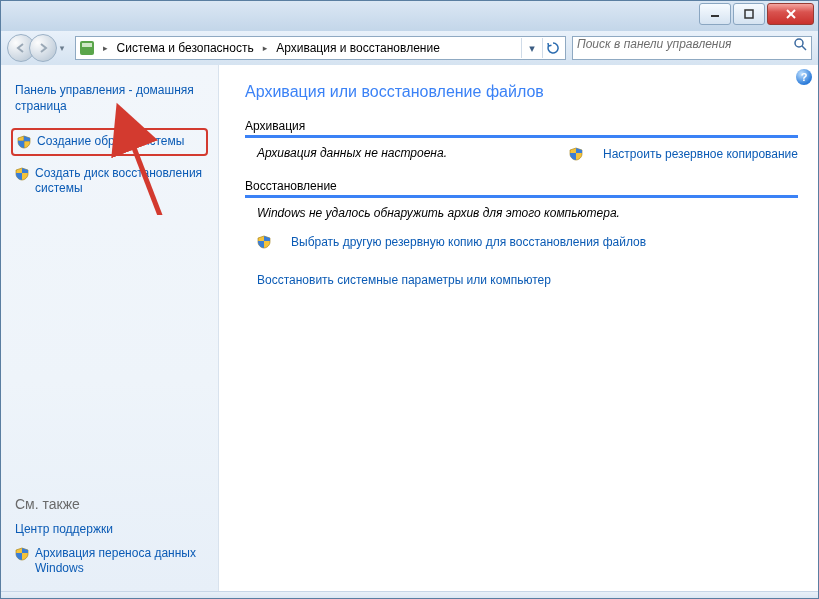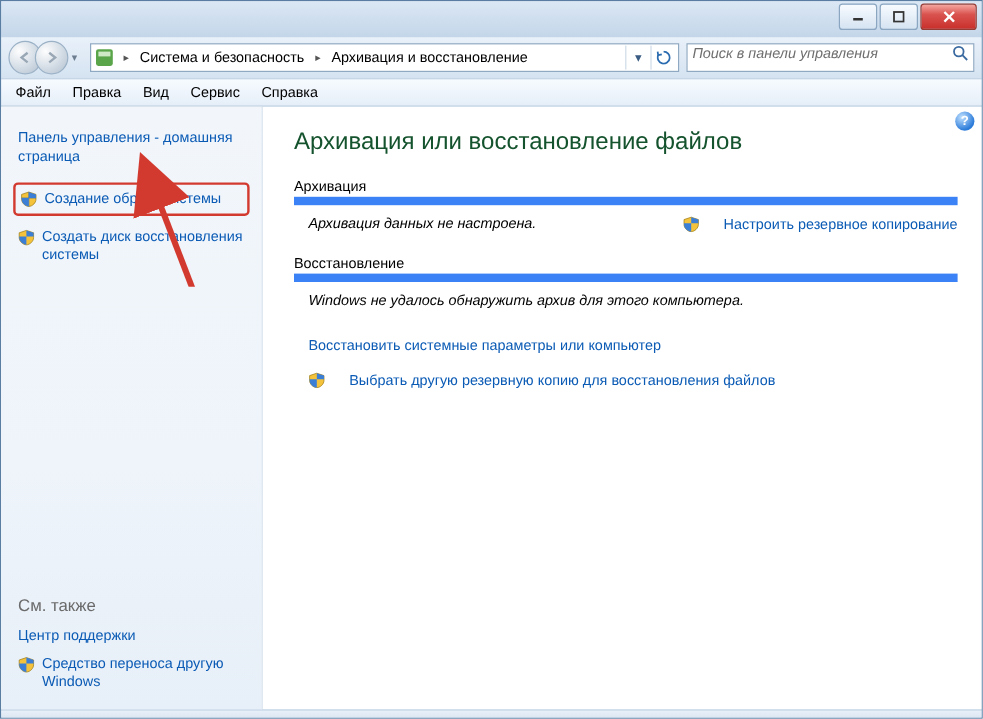--- a/index.html
+++ b/index.html
@@ -207,30 +207,30 @@
     margin-top: 1px;
   }
 
   .mainpane {
     flex: 1;
     padding: 18px 20px 10px 26px;
     position: relative;
     box-sizing: border-box;
   }
   .page-title {
-    color: #14532d;
-    font-size: 20px;
+    color: #3b82f6;
+    font-size: 16px;
     font-weight: normal;
     margin: 0 0 18px 0;
   }
   .section-head {
     font-size: 12px;
     color: #000;
     padding-bottom: 2px;
-    border-bottom: 7px solid #3b82f6;
+    border-bottom: 3px solid #3b82f6;
     margin-bottom: 8px;
   }
   .section-row {
     display: flex;
     justify-content: space-between;
     align-items: flex-start;
     margin-bottom: 18px;
     padding-left: 12px;
   }
   .plain-text { color: #000; font-style: italic; }
@@ -341,27 +341,20 @@
       <span>Поиск в панели управления</span>
       <span class="sicon">
         <svg width="14" height="14">
             <circle cx="6" cy="6" r="4" fill="none" stroke="#3b6aa0" stroke-width="1.5"></circle>
             <line x1="9" y1="9" x2="13" y2="13" stroke="#3b6aa0" stroke-width="1.5"></line>
           </svg>
       </span>
     </div>
   </div>
 
-  <div class="menubar">
-    <div class="menuitem">Файл</div>
-    <div class="menuitem">Правка</div>
-    <div class="menuitem">Вид</div>
-    <div class="menuitem">Сервис</div>
-    <div class="menuitem">Справка</div>
-  </div>
 
   <div class="body" style="position:relative;">
 
     <div class="sidepane">
       <div class="side-link plain">
         <span>Панель управления - домашняя страница</span>
       </div>
       <div style="height:10px"></div>
       <div class="side-link highlight">
         <svg class="shield" viewBox="0 0 14 14">
@@ -388,21 +381,21 @@
       <div class="side-sub">См. также</div>
       <div class="side-link plain">
         <span>Центр поддержки</span>
       </div>
       <div class="side-link">
         <svg class="shield" viewBox="0 0 14 14">
           <path d="M7 1 L13 3 V7 C13 10 10 13 7 13 C4 13 1 10 1 7 V3 Z" fill="#f5c33b" stroke="#9c7a12" stroke-width="0.6"></path>
           <path d="M7 1 L13 3 V6 H7 Z" fill="#3b7ed6"></path>
           <path d="M1 6 H7 V13 C4 13 1 10 1 7 Z" fill="#3b7ed6"></path>
         </svg>
-        <span>Средство переноса другую Windows</span>
+        <span>Архивация переноса данных Windows</span>
       </div>
     </div>
 
     <div class="mainpane">
       <div class="help-icon">?</div>
 
       <h1 class="page-title">Архивация или восстановление файлов</h1>
 
       <div class="section-head">Архивация</div>
       <div class="section-row">
@@ -413,31 +406,31 @@
             <path d="M7 1 L13 3 V6 H7 Z" fill="#3b7ed6"></path>
             <path d="M1 6 H7 V13 C4 13 1 10 1 7 Z" fill="#3b7ed6"></path>
           </svg>
           <span>Настроить резервное копирование</span>
         </span>
       </div>
 
       <div class="section-head">Восстановление</div>
       <div class="restore-block">
         <span class="plain-text">Windows не удалось обнаружить архив для этого компьютера.</span>
-        <span class="linkish" style="margin-top:10px;">
-          <span>Восстановить системные параметры или компьютер</span>
-        </span>
         <span class="linkish">
           <svg class="shield" viewBox="0 0 14 14">
             <path d="M7 1 L13 3 V7 C13 10 10 13 7 13 C4 13 1 10 1 7 V3 Z" fill="#f5c33b" stroke="#9c7a12" stroke-width="0.6"></path>
             <path d="M7 1 L13 3 V6 H7 Z" fill="#3b7ed6"></path>
             <path d="M1 6 H7 V13 C4 13 1 10 1 7 Z" fill="#3b7ed6"></path>
           </svg>
           <span>Выбрать другую резервную копию для восстановления файлов</span>
         </span>
+        <span class="linkish" style="margin-top:10px;">
+          <span>Восстановить системные параметры или компьютер</span>
+        </span>
       </div>
     </div>
 
     <svg class="arrow-layer">
       <defs>
         <marker id="ah" markerWidth="12" markerHeight="12" refX="2" refY="5" orient="auto">
           <path d="M0,0 L10,5 L0,10 Z" fill="#d33a2f"></path>
         </marker>
       </defs>
       <line x1="205" y1="270" x2="130" y2="75" stroke="#d33a2f" stroke-width="5" marker-end="url(#ah)"></line>

